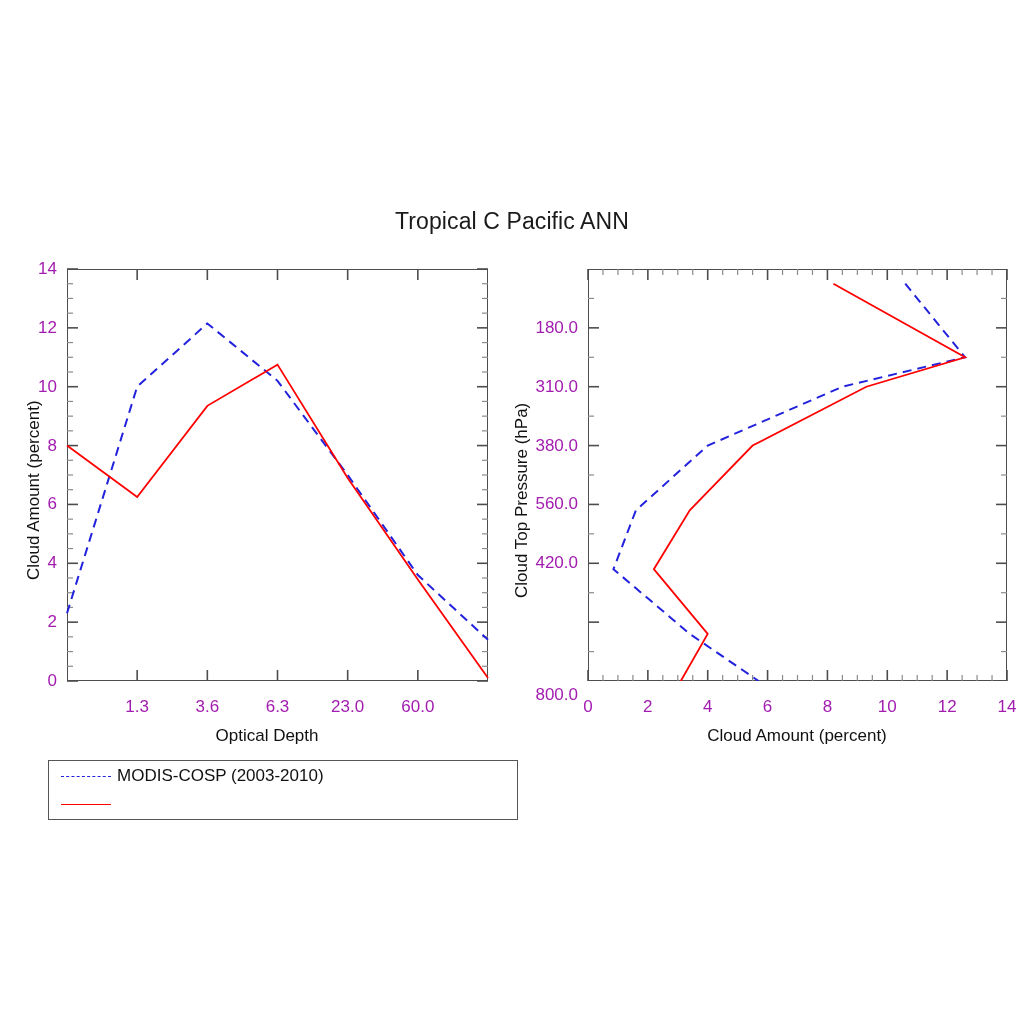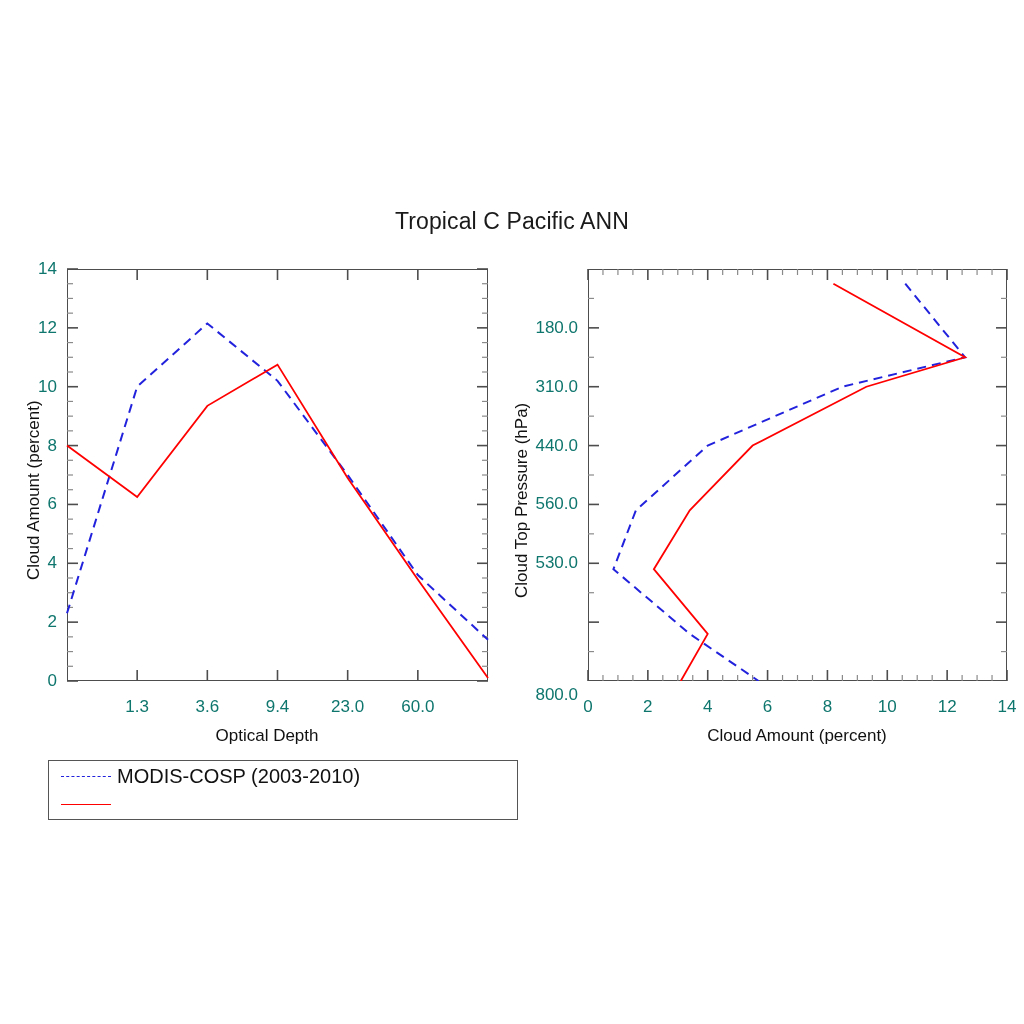--- a/index.html
+++ b/index.html
@@ -23,21 +23,21 @@
   .frame{
     position:absolute;inset:0;
     border:1.6px solid #4d4d4d;
     box-sizing:border-box;
     background:transparent;
   }
   .plotsvg{position:absolute;left:0;top:0;overflow:visible;}
 
   
   .tick{
-    position:absolute;font-size:17px;color:#0f766e;white-space:nowrap;
+    position:absolute;font-size:17px;color:#a21caf;white-space:nowrap;
   }
   .ylab-left{text-align:right;transform:translateY(-50%);}
   .ylab-right{text-align:right;transform:translateY(-50%);}
   .xlab{text-align:right;transform:translateX(-50%);}
 
   
   .axis-title{
     position:absolute;font-size:17px;color:#111;white-space:nowrap;
   }
   .axis-title.vertical{
@@ -60,21 +60,21 @@
   .legend-row.r0{top:0px;}
   .legend-row.r1{top:28px;}
   .legend-swatch{
     width:50px;height:14px;margin-left:12px;margin-right:6px;
     flex:none;position:relative;
   }
   .legend-swatch i{
     position:absolute;left:0;right:0;top:50%;
     height:0;border-top-width:1.8px;border-top-style:solid;
   }
-  .legend-text{font-size:20px;color:#111;white-space:nowrap;}
+  .legend-text{font-size:17px;color:#111;white-space:nowrap;}
 </style>
 </head>
 <body>
 <div id="root">
 
 <div class="title">Tropical C Pacific ANN</div>
 
 <div class="panel" id="panel-left" style="left:67px;top:269px;width:421px;height:412px;">
   <div class="frame"></div>
   <svg class="plotsvg" id="svg-left" width="421" height="412">
@@ -154,21 +154,21 @@
       <div class="tick ylab-left" style="left: 7px; top: 681px; width: 50px;">0</div>
       <div class="tick ylab-left" style="left: 7px; top: 622.143px; width: 50px;">2</div>
       <div class="tick ylab-left" style="left: 7px; top: 563.286px; width: 50px;">4</div>
       <div class="tick ylab-left" style="left: 7px; top: 504.429px; width: 50px;">6</div>
       <div class="tick ylab-left" style="left: 7px; top: 445.571px; width: 50px;">8</div>
       <div class="tick ylab-left" style="left: 7px; top: 386.714px; width: 50px;">10</div>
       <div class="tick ylab-left" style="left: 7px; top: 327.857px; width: 50px;">12</div>
       <div class="tick ylab-left" style="left: 7px; top: 269px; width: 50px;">14</div>
       <div class="tick xlab" style="left: 137.167px; top: 697px;">1.3</div>
       <div class="tick xlab" style="left: 207.333px; top: 697px;">3.6</div>
-      <div class="tick xlab" style="left: 277.5px; top: 697px;">9.4</div>
+      <div class="tick xlab" style="left: 277.5px; top: 697px;">6.3</div>
       <div class="tick xlab" style="left: 347.667px; top: 697px;">23.0</div>
       <div class="tick xlab" style="left: 417.833px; top: 697px;">60.0</div>
     </div>
 <div class="axis-title" id="left-xtitle" style="left:267px;top:726px;transform:translateX(-50%);">Optical Depth</div>
 <div class="axis-title vertical" id="left-ytitle" style="left:24px;top:580px;">Cloud Amount (percent)</div>
 
 <div class="panel" id="panel-right" style="left:588px;top:269px;width:419px;height:412px;">
   <div class="frame"></div>
   <svg class="plotsvg" id="svg-right" width="419" height="412">
         <line x1="0" y1="58.857142857142854" x2="11" y2="58.857142857142854" stroke="#4d4d4d" stroke-width="1.6"></line>
@@ -262,23 +262,23 @@
         </defs>
         <g clip-path="url(#clip-right)">
           <polyline points="317.24285714285713,14.714285714285714 377.1,88.28571428571428 254.3928571428571,117.71428571428571 119.71428571428571,176.57142857142856 47.88571428571429,241.3142857142857 25.439285714285713,300.1714285714286 101.75714285714285,364.91428571428577 170.59285714285713,412" fill="none" stroke="#2222dd" stroke-width="2" stroke-linejoin="miter" stroke-dasharray="9,6"></polyline>
           <polyline points="245.41428571428568,14.714285714285714 377.1,88.28571428571428 278.33571428571435,117.71428571428571 164.60714285714286,176.57142857142856 101.75714285714285,241.3142857142857 65.84285714285716,300.1714285714286 119.71428571428571,364.91428571428577 92.77857142857144,412" fill="none" stroke="#ff0000" stroke-width="1.8" stroke-linejoin="miter"></polyline>
         </g>
       </svg>
 </div>
 <div id="right-ticks">
       <div class="tick ylab-right" style="left: 488px; top: 327.857px; width: 90px;">180.0</div>
       <div class="tick ylab-right" style="left: 488px; top: 386.714px; width: 90px;">310.0</div>
-      <div class="tick ylab-right" style="left: 488px; top: 445.571px; width: 90px;">440.0</div>
+      <div class="tick ylab-right" style="left: 488px; top: 445.571px; width: 90px;">380.0</div>
       <div class="tick ylab-right" style="left: 488px; top: 504.429px; width: 90px;">560.0</div>
-      <div class="tick ylab-right" style="left: 488px; top: 563.286px; width: 90px;">530.0</div>
+      <div class="tick ylab-right" style="left: 488px; top: 563.286px; width: 90px;">420.0</div>
       <div class="tick ylab-right" style="left: 488px; top: 659px; width: 90px; margin-top: 36px;">800.0</div>
       <div class="tick xlab" style="left: 588px; top: 697px;">0</div>
       <div class="tick xlab" style="left: 647.857px; top: 697px;">2</div>
       <div class="tick xlab" style="left: 707.714px; top: 697px;">4</div>
       <div class="tick xlab" style="left: 767.571px; top: 697px;">6</div>
       <div class="tick xlab" style="left: 827.429px; top: 697px;">8</div>
       <div class="tick xlab" style="left: 887.286px; top: 697px;">10</div>
       <div class="tick xlab" style="left: 947.143px; top: 697px;">12</div>
       <div class="tick xlab" style="left: 1007px; top: 697px;">14</div>
     </div>

